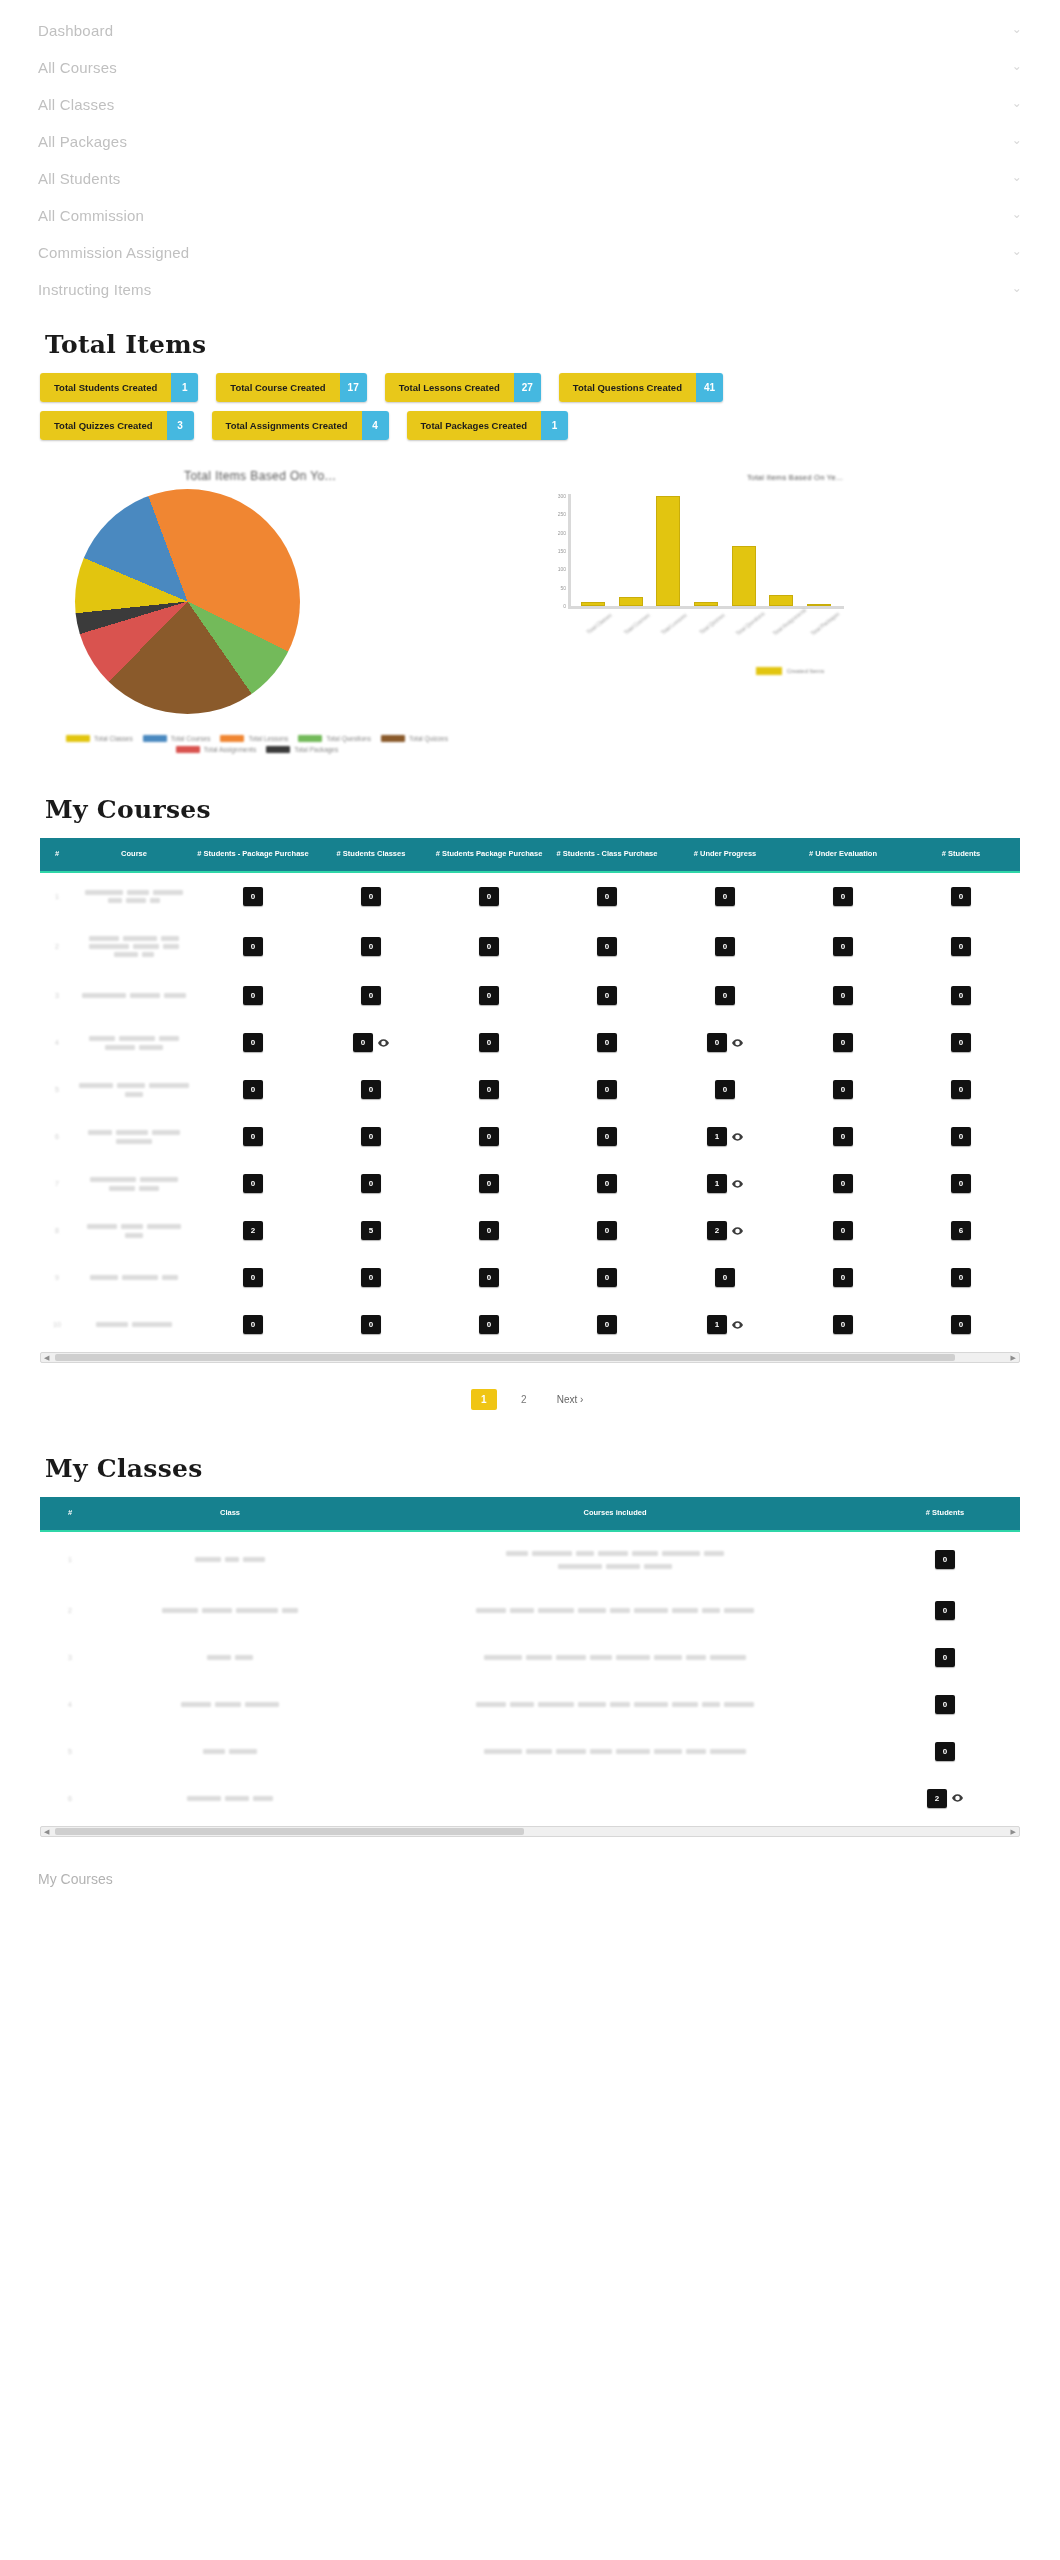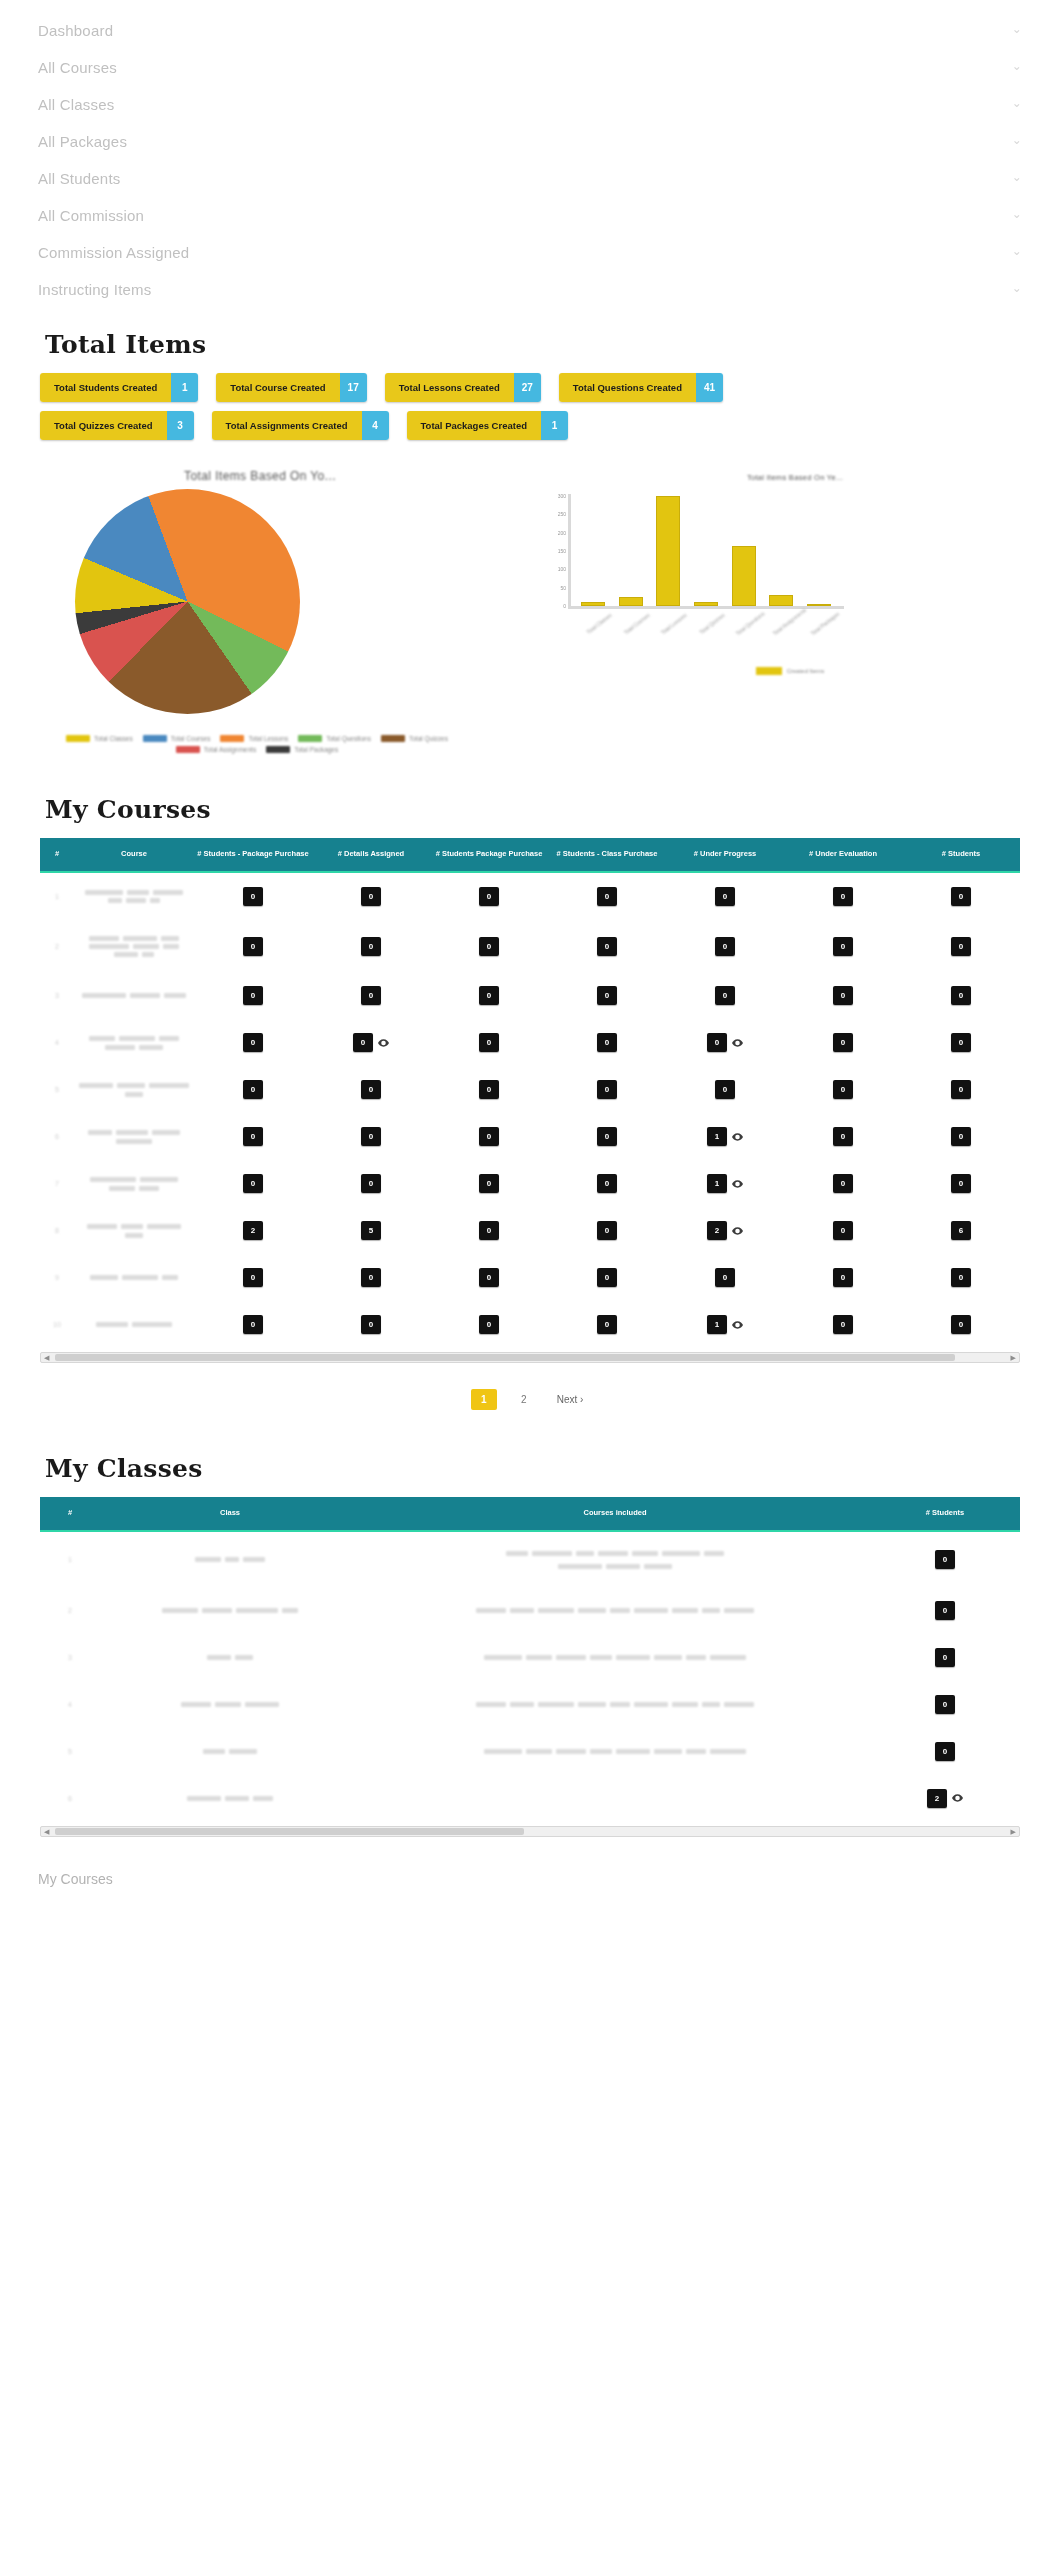--- a/index.html
+++ b/index.html
@@ -323,21 +323,21 @@
 
 <div class="sec-title">My Courses</div>
 
 <div class="tbl-wrap">
   <table>
     <thead>
       <tr>
         <th class="c-idx">#</th>
         <th class="c-name">Course</th>
         <th># Students - Package Purchase</th>
-        <th># Details Assigned</th>
+        <th># Students Classes</th>
         <th># Students Package Purchase</th>
         <th># Students - Class Purchase</th>
         <th># Under Progress</th>
         <th># Under Evaluation</th>
         <th># Students</th>
       </tr>
     </thead>
     <tbody id="courses-body">
         <tr>
           <td><span class="idx">1</span></td>

